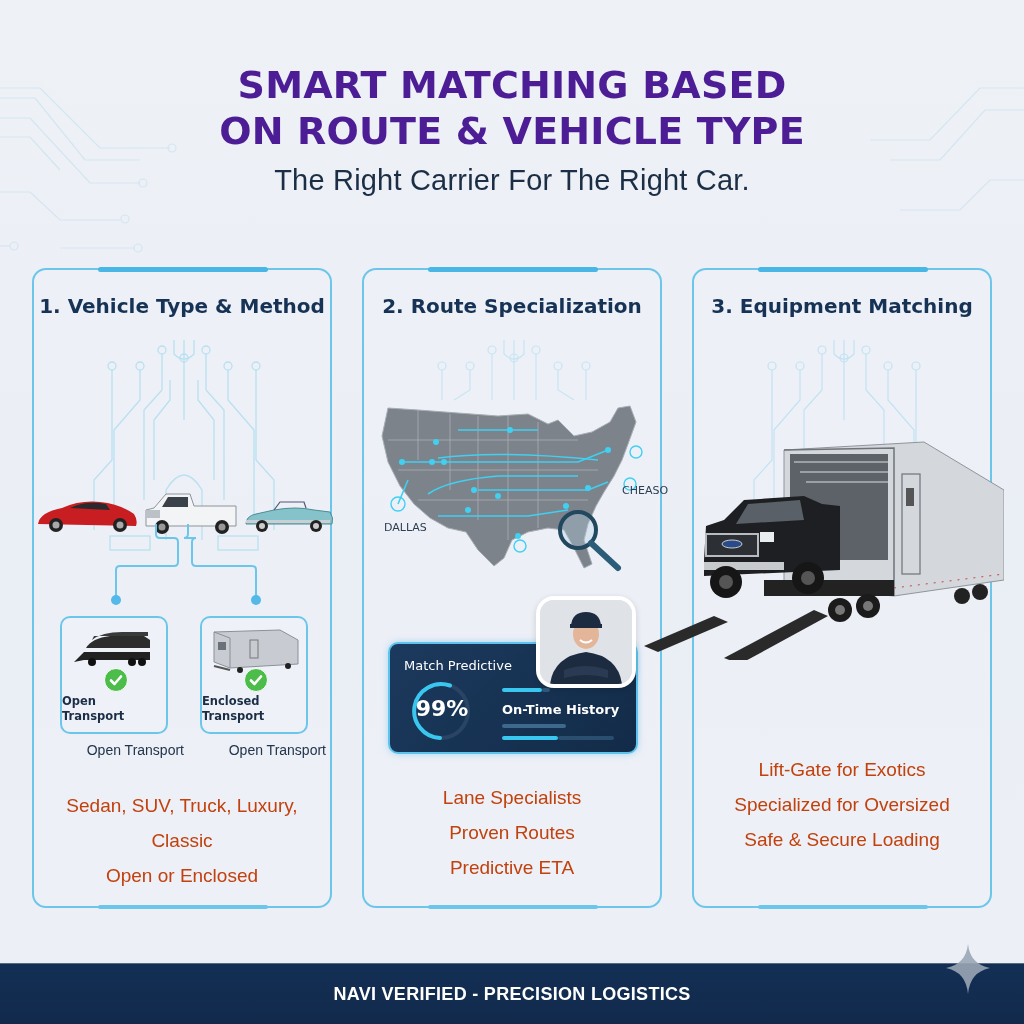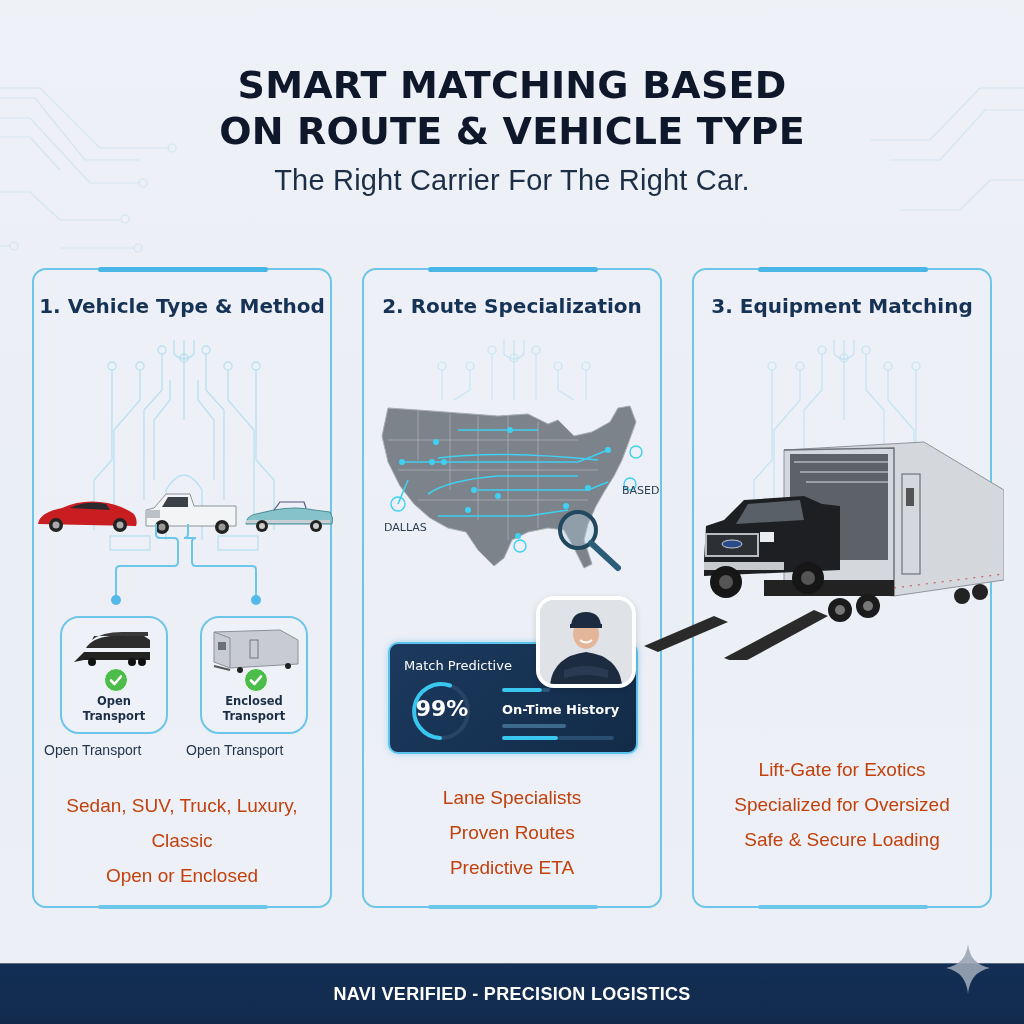--- a/index.html
+++ b/index.html
@@ -8,21 +8,21 @@
     background: linear-gradient(180deg, #eef1f6 0%, #eaeef5 60%, #edf0f6 100%);
     font-family: "Liberation Sans", "DejaVu Sans", sans-serif;
     color: #16304f;
     position: relative;
   }
   .bg-circuit { position: absolute; left: 0; top: 0; width: 1024px; height: 960px; pointer-events: none; }
 
   .header { position: absolute; top: 62px; left: 0; width: 1024px; text-align: center; }
   .title {
     font-family: "DejaVu Sans", sans-serif;
-    font-weight: bold; color: #0f172a;
+    font-weight: bold; color: #4c1d95;
     font-size: 38px; line-height: 46px; letter-spacing: 0.2px;
   }
   .subtitle {
     margin-top: 10px; font-size: 29px; color: #1b2e45;
     font-family: "Liberation Sans", sans-serif; letter-spacing: 0.2px;
   }
 
   .panel {
     position: absolute; top: 268px; width: 300px; height: 640px;
     border: 2px solid #6cc6ea; border-radius: 14px;
@@ -45,37 +45,37 @@
   .p2 { left: 362px; }
   .p3 { left: 692px; }
 
   .pcircuit { position: absolute; left: 40px; top: 70px; width: 220px; height: 240px; }
 
   
   .cars { position: absolute; top: 210px; left: 0; width: 300px; height: 60px; }
   .connector { position: absolute; top: 250px; left: 0; width: 300px; height: 90px; }
   .opt-card {
     position: absolute; top: 346px; width: 108px; height: 118px;
-    border: 2px solid #6cc6ea; border-radius: 19px; background: #eef2f8;
-    text-align: center;
+    border: 2px solid #6cc6ea; border-radius: 10px; background: #eef2f8;
+    text-align: left;
   }
   .opt-card.open { left: 26px; }
   .opt-card.enclosed { left: 166px; }
   .opt-card svg.pic { position: absolute; left: 8px; top: 8px; }
   .check {
     position: absolute; left: 42px; top: 50px; width: 24px; height: 24px; border-radius: 50%;
     background: #4cbc4a; border: 1px solid #fff;
   }
   .opt-label {
     position: absolute; top: 76px; left: 0; width: 100%;
     font-family: "DejaVu Sans", sans-serif; font-weight: bold; font-size: 11.5px; line-height: 15px;
     color: #1b2e45;
   }
   .opt-caption {
-    position: absolute; top: 472px; width: 140px; text-align: left;
+    position: absolute; top: 472px; width: 140px; text-align: right;
     font-size: 14px; color: #22354b;
   }
   .opt-caption.c1 { left: 10px; }
   .opt-caption.c2 { left: 152px; }
   .feature-list { position: absolute; left: 0; width: 100%; text-align: center; }
   .feature-list div { font-size: 19px; color: #c2410c; line-height: 35px; }
   .p1 .feature-list { top: 518px; }
   .p2 .feature-list { top: 510px; }
   .p3 .feature-list { top: 482px; }
   .p1 .feature-list div { font-size: 19px; }
@@ -326,21 +326,21 @@
         <circle cx="258" cy="52" r="6"></circle>
         <circle cx="252" cy="84" r="6"></circle>
         <circle cx="142" cy="146" r="6"></circle>
     </g>
     <g>
       <circle cx="200" cy="130" r="18" fill="rgba(180,210,230,0.35)" stroke="#22485f" stroke-width="4"></circle>
       <path d="M213 143 L240 168" stroke="#2b5c78" stroke-width="6" stroke-linecap="round"></path>
     </g>
   </svg>
   <div class="map-label dallas">DALLAS</div>
-  <div class="map-label chicago">BASED</div>
+  <div class="map-label chicago">CHEASO</div>
 
   <div class="match-card">
     <div class="match-title">Match Predictive</div>
     <svg class="gauge" viewBox="0 0 62 62">
       <circle cx="31" cy="31" r="27" fill="none" stroke="#2a4466" stroke-width="4"></circle>
       <path d="M40 5.5 A27 27 0 1 0 30 58" fill="none" stroke="#39c7ef" stroke-width="4" stroke-linecap="round"></path>
     </svg>
     <div class="gauge-val">99%</div>
     <div class="bar" style="left:112px;top:44px;width:40px;background:#39c7ef"></div>
     <div class="bar" style="left:152px;top:44px;width:8px;background:#2f5b80"></div>

